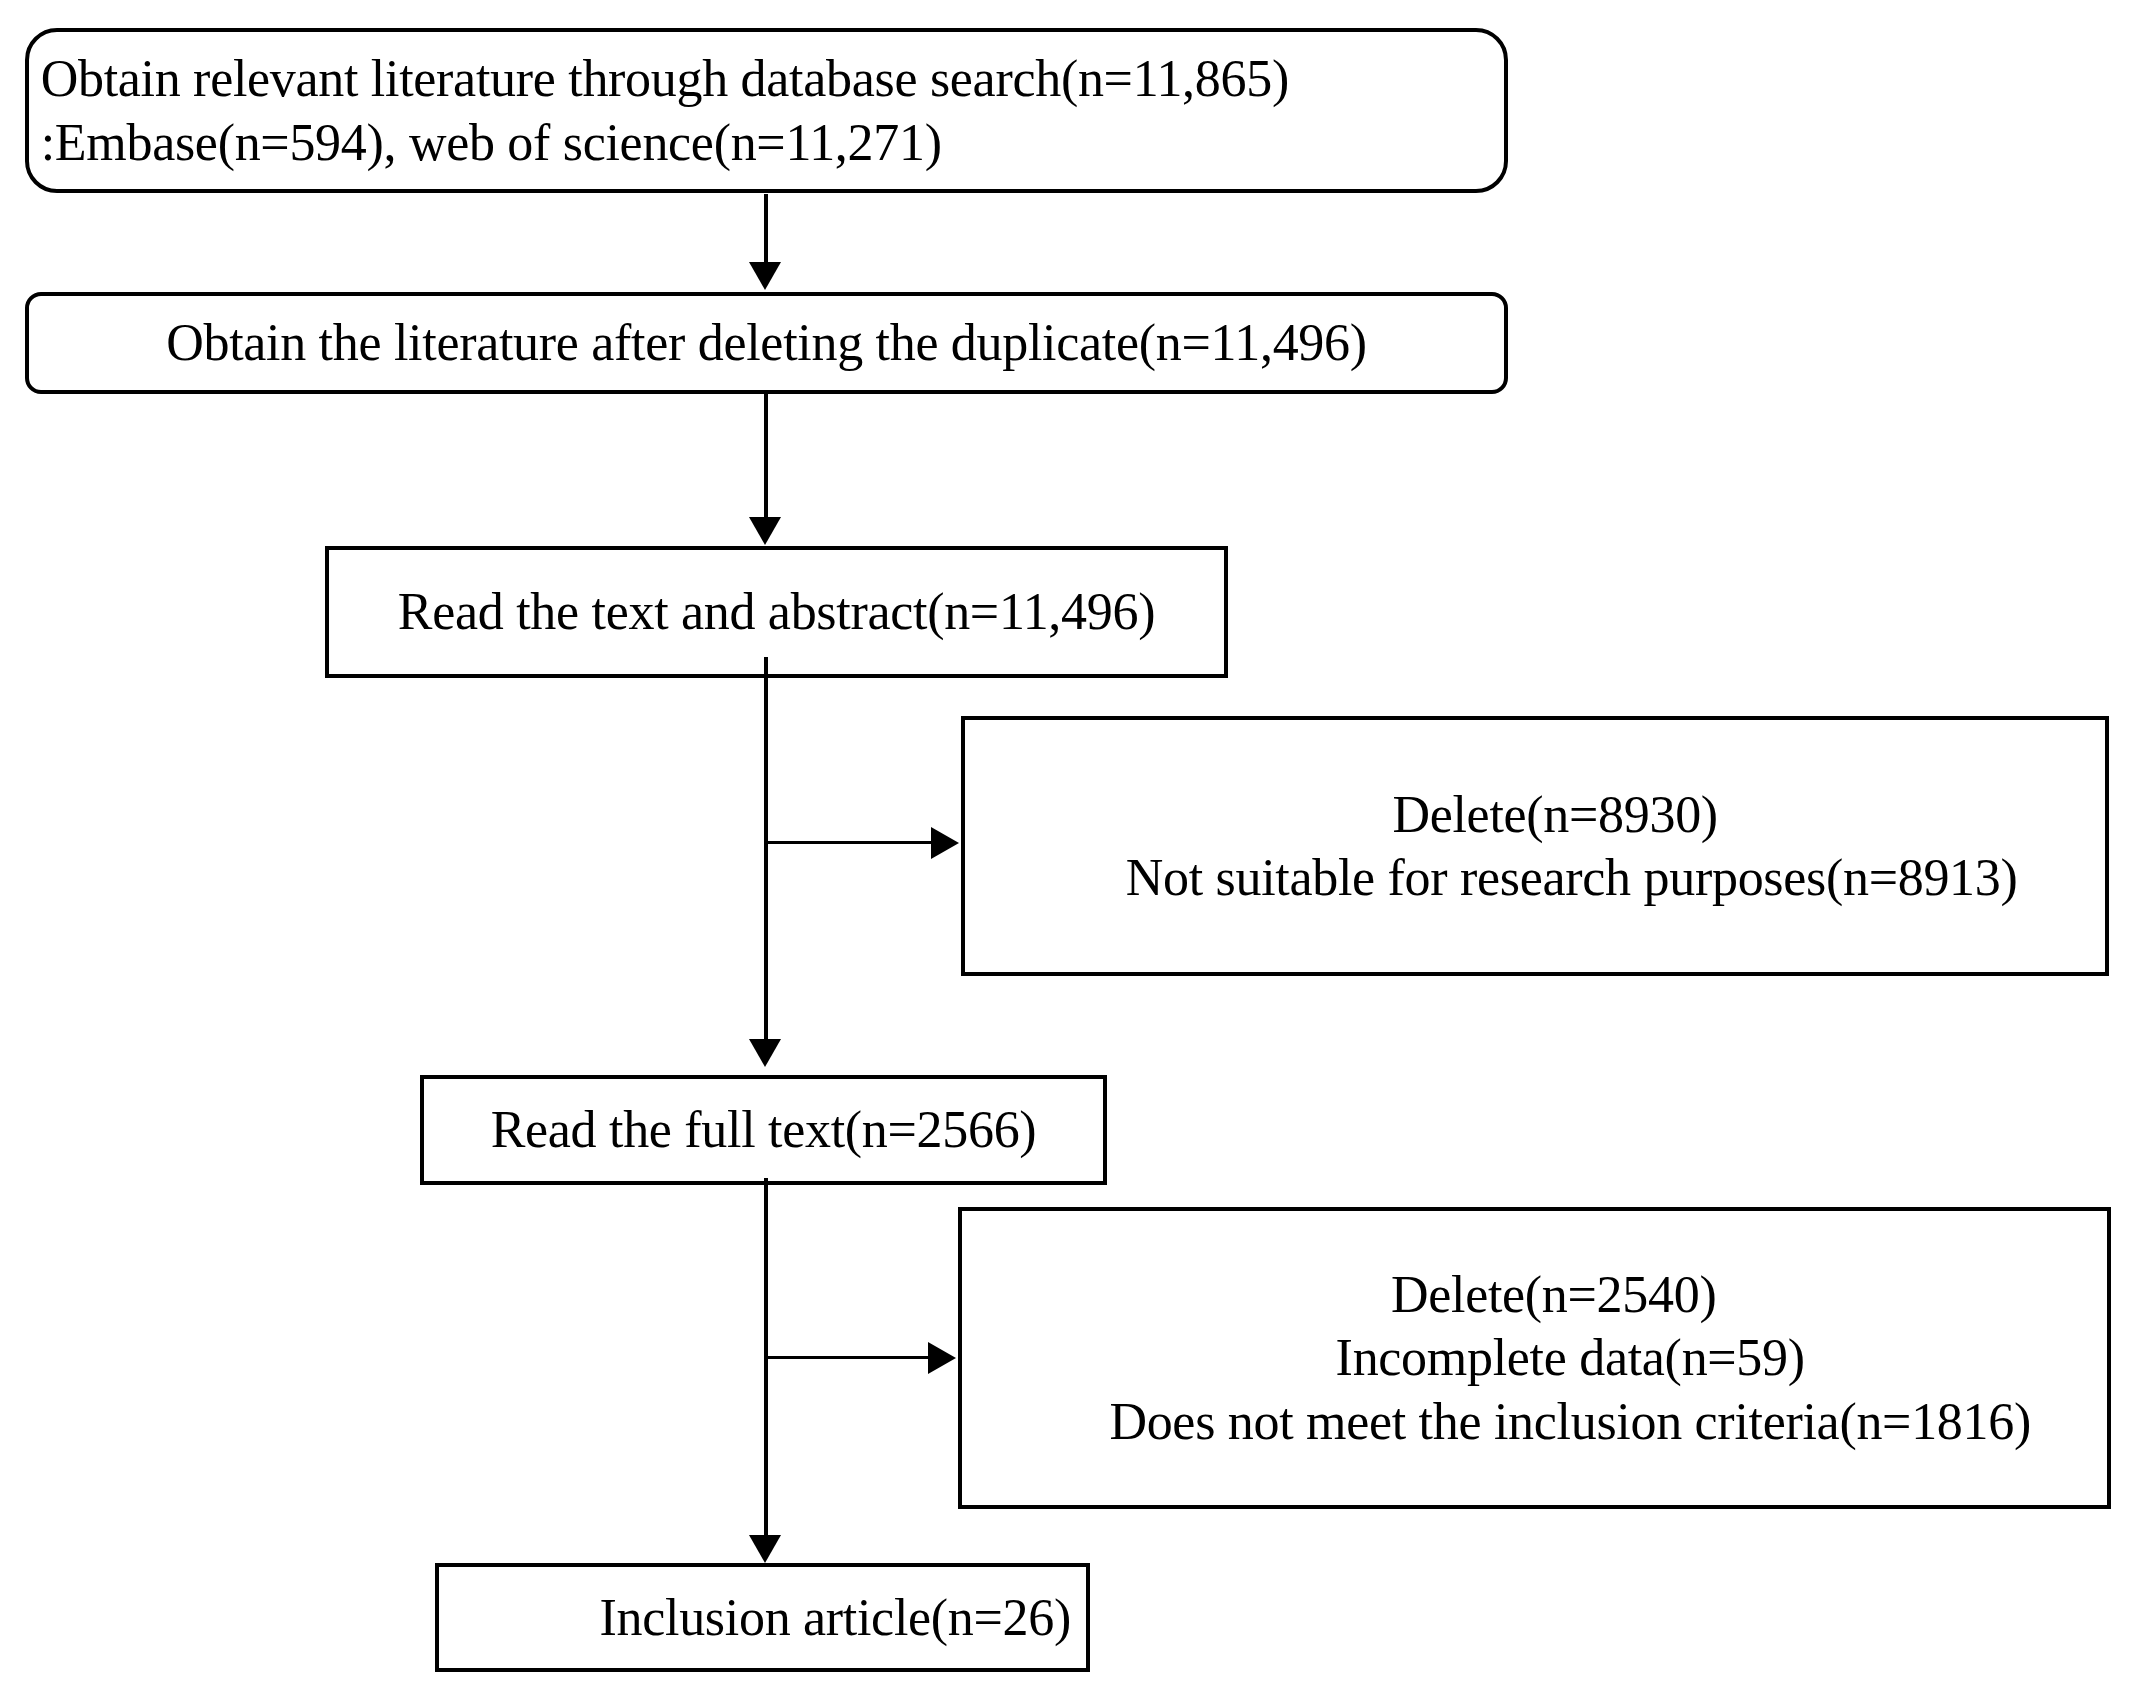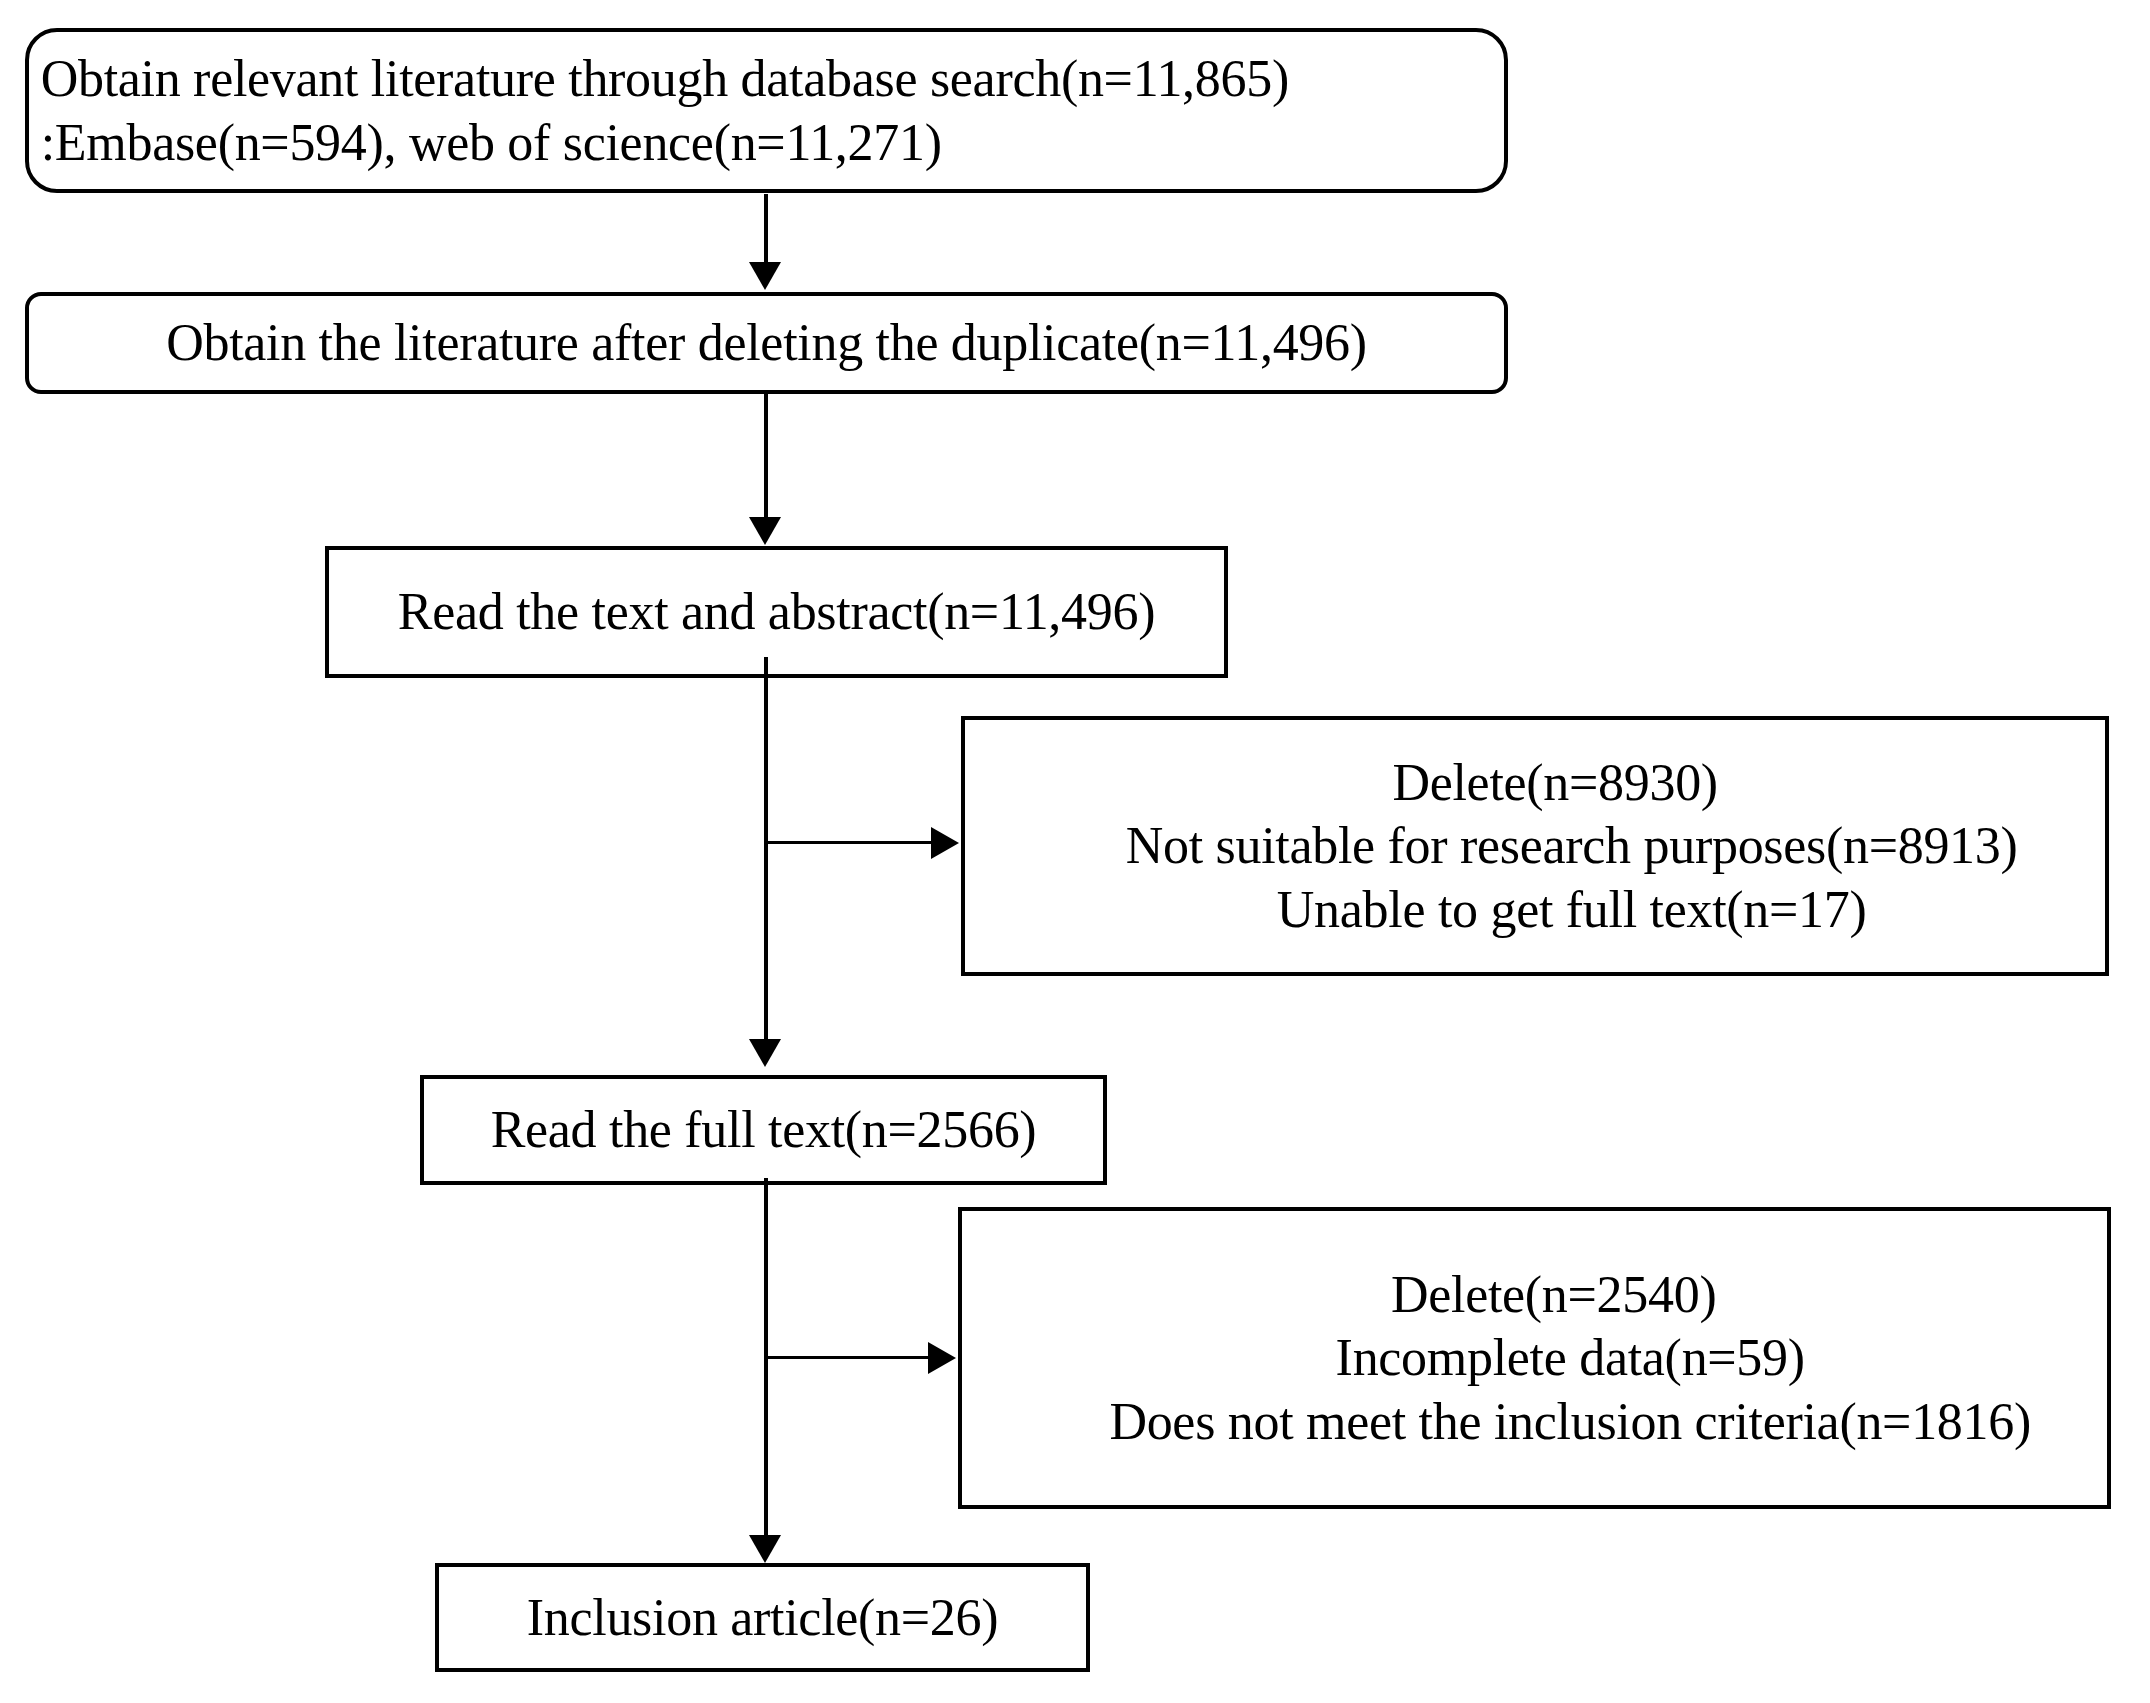--- a/index.html
+++ b/index.html
@@ -33,21 +33,21 @@
   }
   
   #node-search   { left: 25px;   top: 28px;   width: 1483px; height: 165px; padding: 0 11.7px; border-radius: 32px; }
   #node-dedup    { left: 25px;   top: 292px;  width: 1483px; height: 102px; padding: 0 11.7px; border-radius: 16px; }
   #node-dedup .line { text-align: center; }
   #node-abstract { left: 325px;  top: 546px;  width: 903px; height: 132px; padding: 16px 15px; }
   #node-abstract .line { text-align: center; }
   #node-fulltext { left: 420px;  top: 1068px; width: 687px;  height: 110px; padding: 0 15px; margin-top: 7px; }
   #node-fulltext .line { text-align: center; }
   #node-included { left: 435px;  top: 1563px; width: 655px;  height: 109px; padding: 0 15px; }
-  #node-included .line { text-align: center; }
+  #node-included .line { text-align: right; }
 
   #node-delete1  { left: 961px; top: 716px;  width: 1148px; height: 260px; padding: 15px 16.7px 15px 27px; }
   #node-delete2  { left: 958px; top: 1207px; width: 1153px; height: 302px; padding: 13.3px 15px 13.3px 23.4px; }
   .node.reasons .line { text-align: center; margin-left: 30px; }
   .node.reasons .line.indent { padding-left: 33px; }
 
   
   .vline {
     position: absolute;
     width: 4.2px;
@@ -99,21 +99,20 @@
 
   <div class="vline" style="left:764px; top:657px; height:383px;"></div>
   <div class="arrow-down" style="left:749px; top:1039px;"></div>
 
   <div class="hline" style="left:766px; top:841px; width:167px;"></div>
   <div class="arrow-right" style="left:931px; top:827px;"></div>
 
   <div class="node reasons" id="node-delete1">
     <div class="line">Delete(n=8930)</div>
     <div class="line indent">Not suitable for research purposes(n=8913)</div>
-    <div class="line indent">Unable to get full text(n=17)</div>
   </div>
 
   <div class="node" id="node-fulltext">
     <div class="line">Read the full text(n=2566)</div>
   </div>
 
   <div class="vline" style="left:764px; top:1178px; height:357px;"></div>
   <div class="arrow-down" style="left:749px; top:1535px;"></div>
 
   <div class="hline" style="left:766px; top:1356px; width:164px;"></div>

